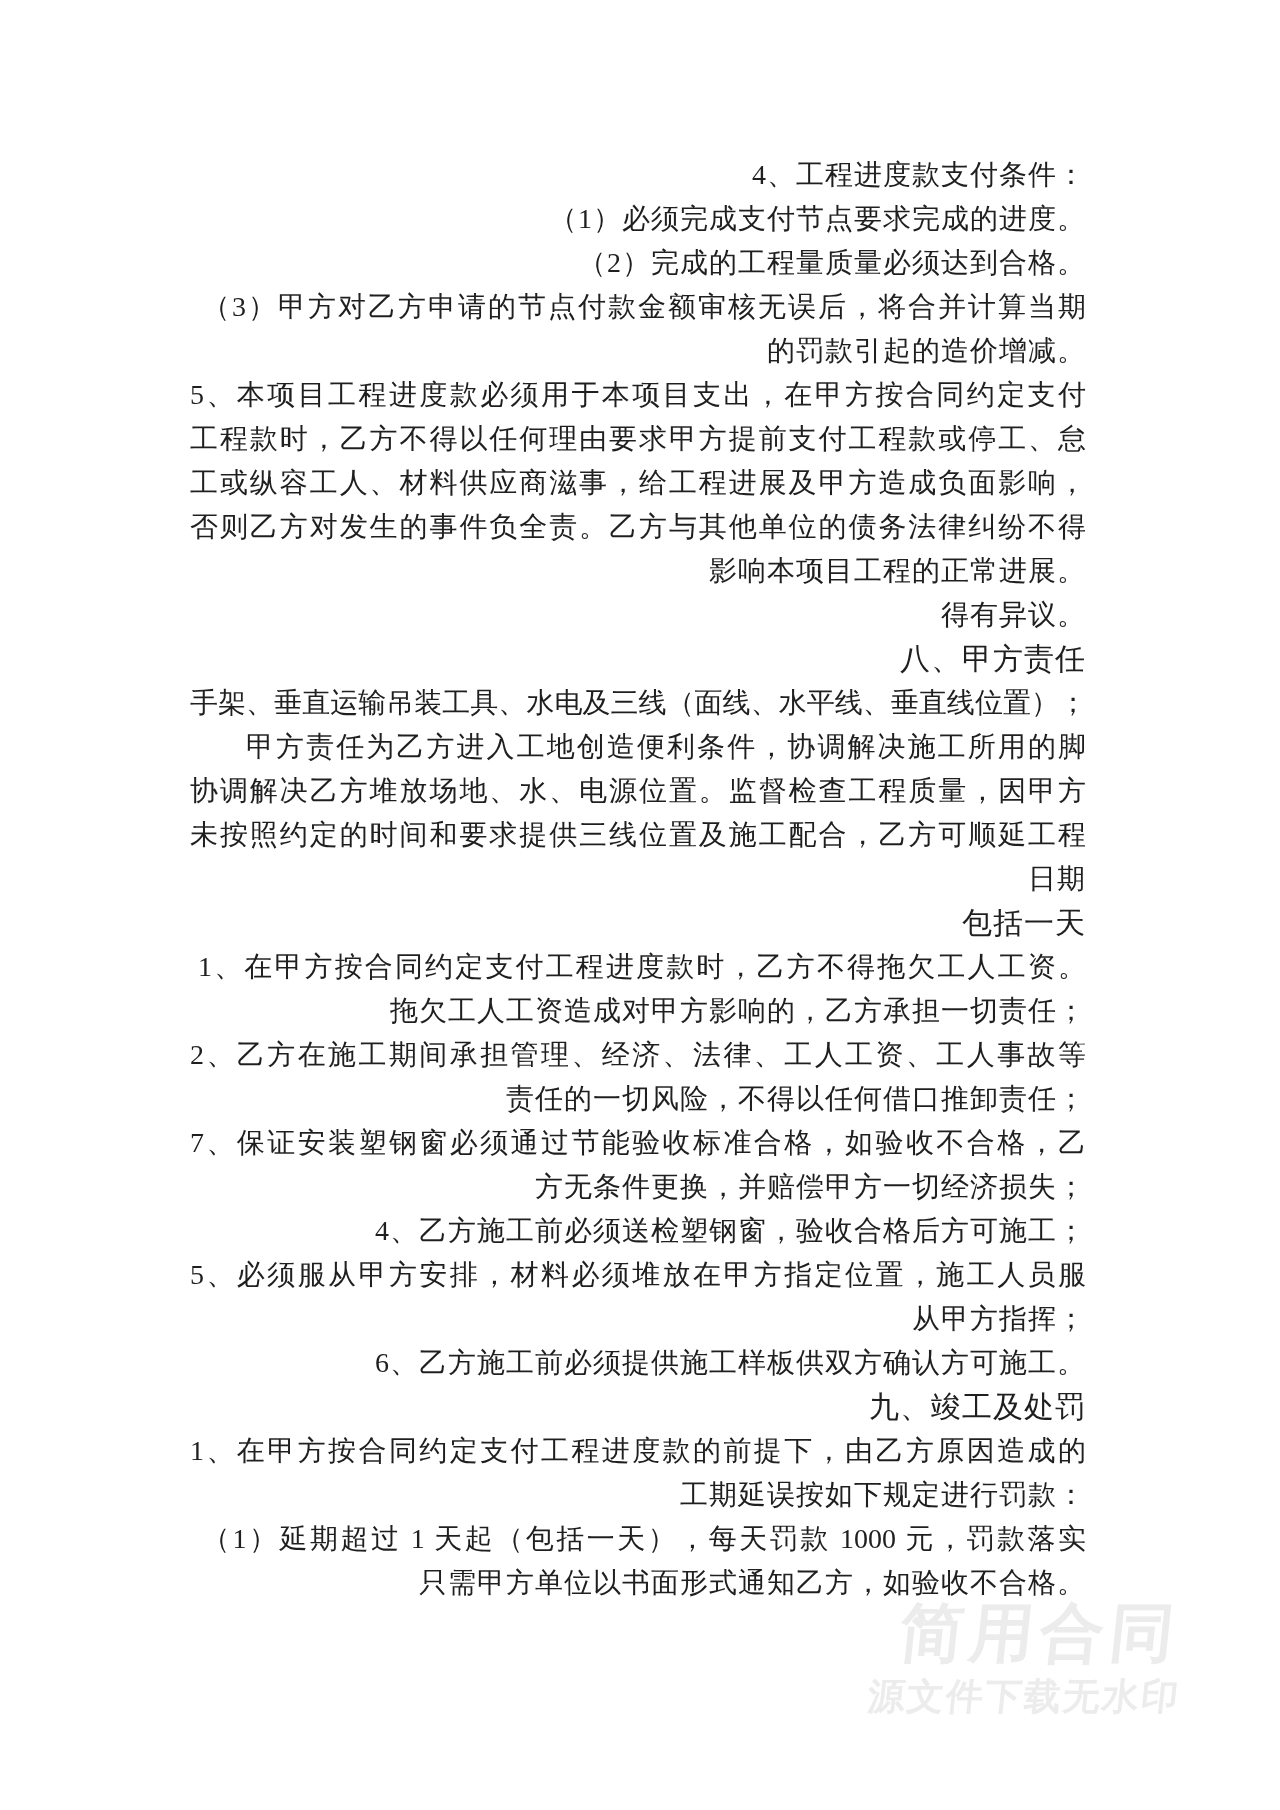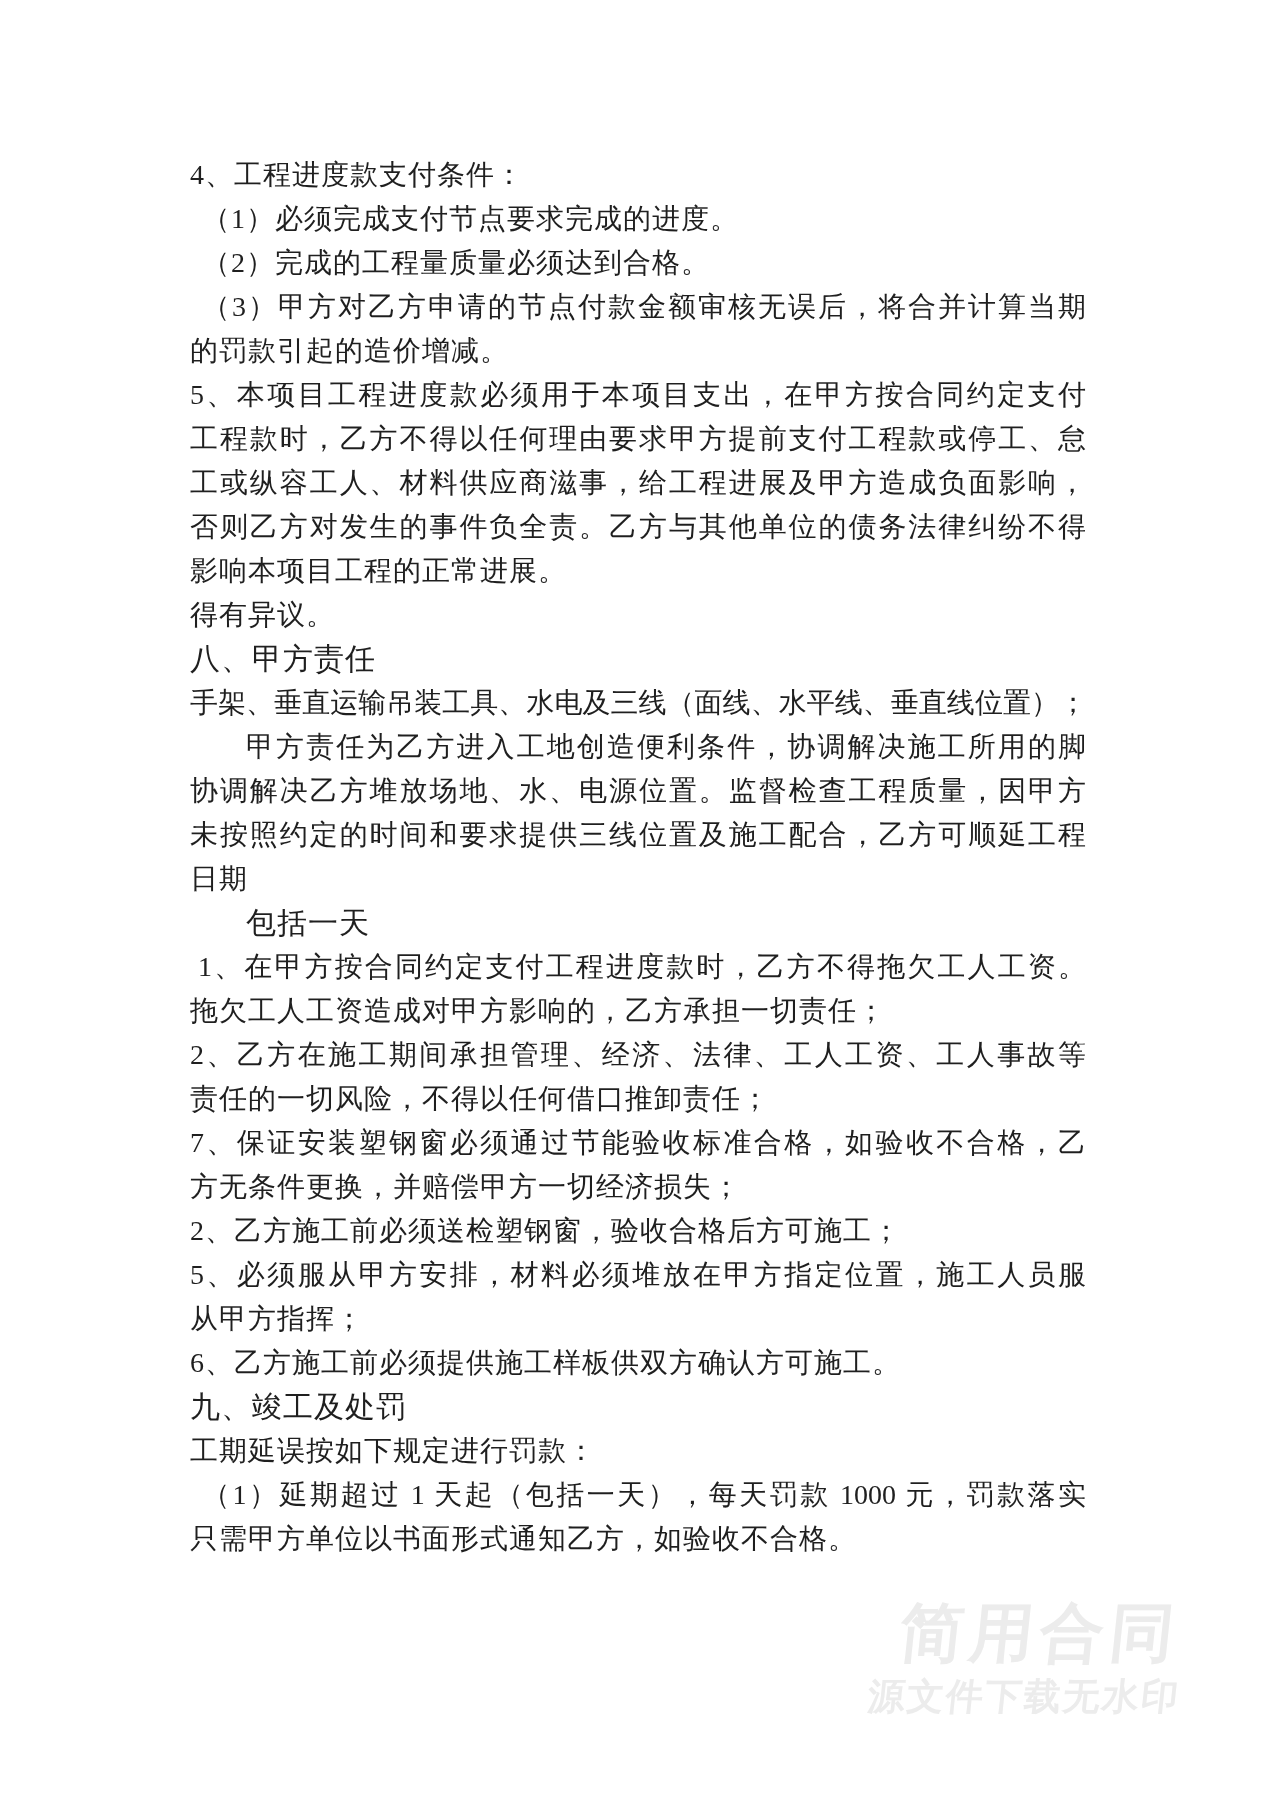--- a/index.html
+++ b/index.html
@@ -16,21 +16,21 @@
     left:190px;top:153px;
     width:896px;
     font-size:28px;
     line-height:44px;
   }
   .line{
     height:44px;
     overflow:hidden;
     letter-spacing:1px;
     white-space:pre;
-    text-align:left;
+    text-align:right;
   }
   .line.j{
     white-space:normal;
     letter-spacing:0;
     text-align:justify;
     text-align-last:justify;
     text-justify:inter-character;
   }
   .line.tight{letter-spacing:-1px;}
   .line.b{font-weight:normal;font-size:30px;}
@@ -83,25 +83,26 @@
       <div class="line j">协调解决乙方堆放场地、水、电源位置。监督检查工程质量，因甲方</div>
       <div class="line j">未按照约定的时间和要求提供三线位置及施工配合，乙方可顺延工程</div>
       <div class="line">日期</div>
       <div class="line b ind-para">包括一天</div>
       <div class="line j ind-tiny">1、在甲方按合同约定支付工程进度款时，乙方不得拖欠工人工资。</div>
       <div class="line">拖欠工人工资造成对甲方影响的，乙方承担一切责任；</div>
       <div class="line j">2、乙方在施工期间承担管理、经济、法律、工人工资、工人事故等</div>
       <div class="line">责任的一切风险，不得以任何借口推卸责任；</div>
       <div class="line j">7、保证安装塑钢窗必须通过节能验收标准合格，如验收不合格，乙</div>
       <div class="line">方无条件更换，并赔偿甲方一切经济损失；</div>
-      <div class="line">2、乙方施工前必须送检塑钢窗，验收合格后方可施工；</div>
+      <div class="line">4、乙方施工前必须送检塑钢窗，验收合格后方可施工；</div>
       <div class="line j">5、必须服从甲方安排，材料必须堆放在甲方指定位置，施工人员服</div>
       <div class="line">从甲方指挥；</div>
       <div class="line">6、乙方施工前必须提供施工样板供双方确认方可施工。</div>
       <div class="line b">九、竣工及处罚</div>
+      <div class="line j">1、在甲方按合同约定支付工程进度款的前提下，由乙方原因造成的</div>
       <div class="line">工期延误按如下规定进行罚款：</div>
       <div class="line j ind-small">（1）延期超过 1 天起（包括一天），每天罚款 1000 元，罚款落实</div>
       <div class="line">只需甲方单位以书面形式通知乙方，如验收不合格。</div>
     </div>
 
   <div class="watermark watermark-brand">简用合同</div>
 
   <div class="watermark watermark-tagline">源文件下载无水印</div>
 
 </div>

